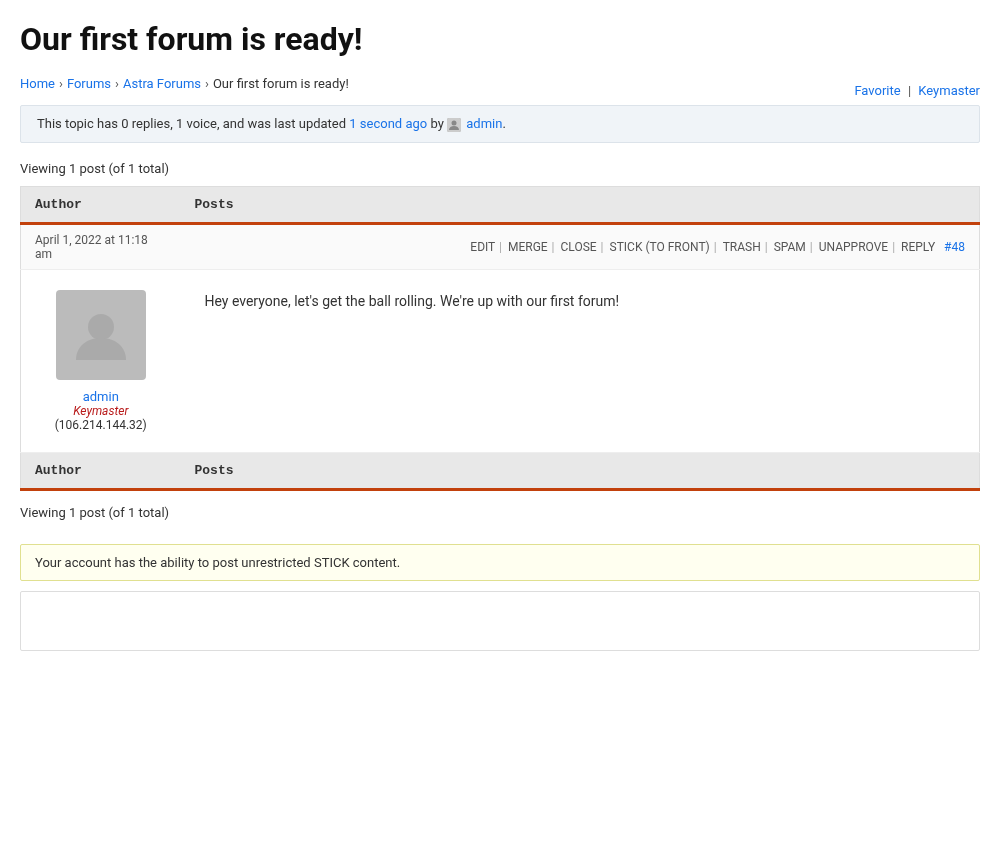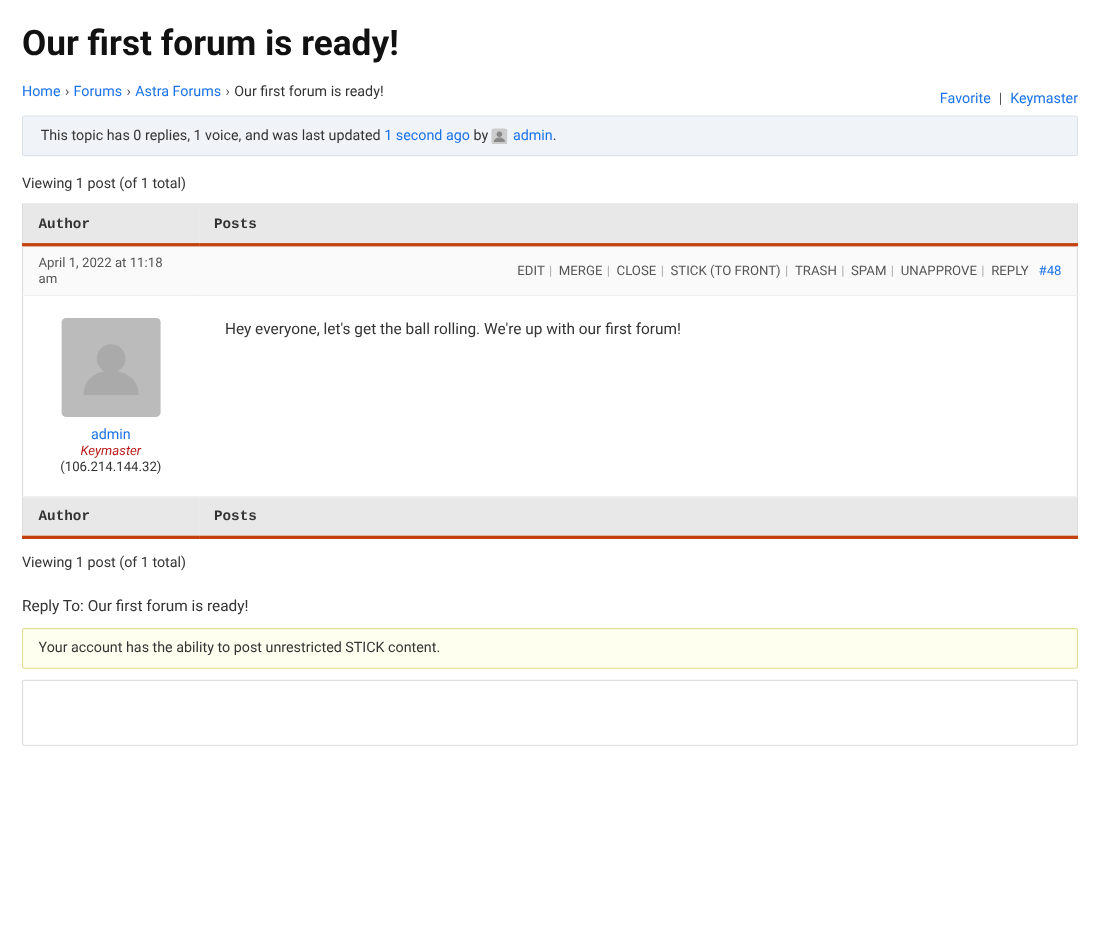--- a/index.html
+++ b/index.html
@@ -292,16 +292,15 @@
     <tr style="background:#e8e8e8;">
       <th style="padding:10px 14px;text-align:left;font-weight:700;font-size:13px;color:#333;">Author</th>
       <th style="padding:10px 14px;text-align:left;font-weight:700;font-size:13px;color:#333;">Posts</th>
     </tr>
   </tbody>
 </table>
 
 <div class="viewing-text" style="margin-top:14px;">Viewing 1 post (of 1 total)</div>
 
 <div class="reply-section">
-  <div class="reply-title">Reply To: Our first forum is ready!</div>
   <div class="html-notice">Your account has the ability to post unrestricted STICK content.</div>
   <div class="reply-editor-box"></div>
 </div>
 
 </body></html>

